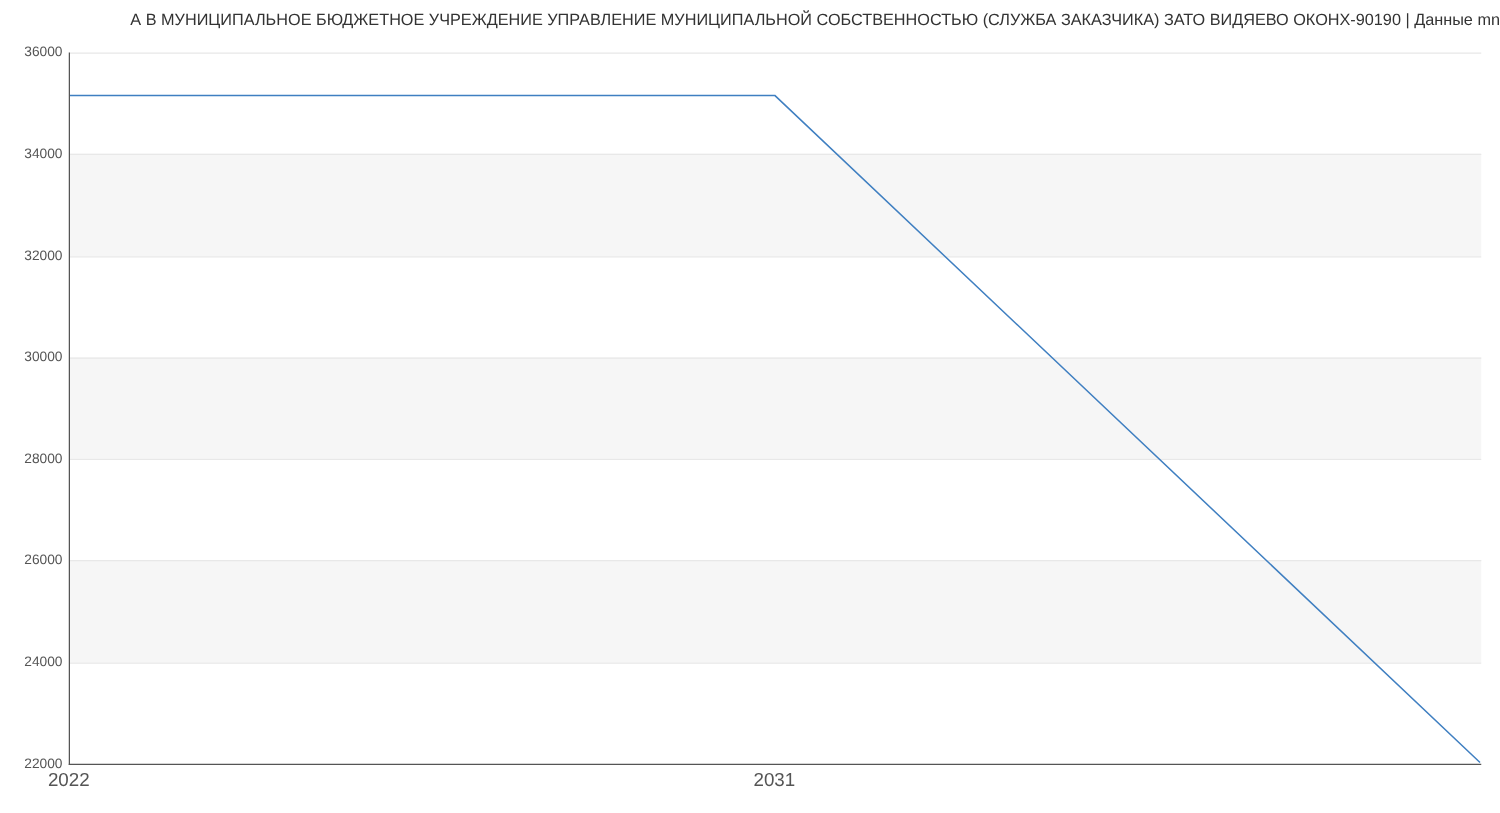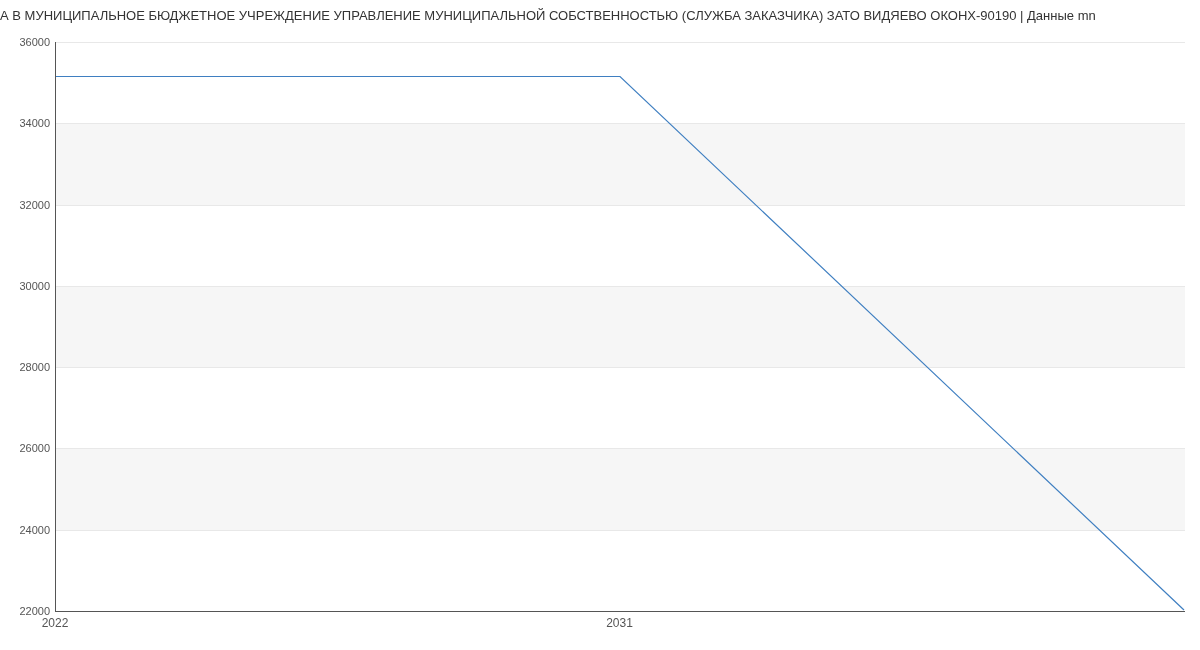--- a/index.html
+++ b/index.html
@@ -14,21 +14,21 @@
   .chart-wrap {
     position: relative;
     width: 1200px;
     height: 650px;
   }
   .title {
     position: absolute;
     top: 8px;
     left: 0;
     width: 1200px;
-    text-align: left;
+    text-align: right;
     font-size: 13px;
     color: #333;
     white-space: nowrap;
     overflow: hidden;
   }
   .plot {
     position: absolute;
     left: 55px;
     top: 42px;
     width: 1130px;
@@ -55,21 +55,21 @@
     right: 1150px;
     width: 60px;
     text-align: right;
     font-size: 11px;
     color: #555;
     transform: translateY(-50%);
   }
   .x-tick-label {
     position: absolute;
     top: 616px;
-    font-size: 12px;
+    font-size: 15px;
     color: #555;
     transform: translateX(-50%);
   }
   svg.line-layer {
     position: absolute;
     left: 0;
     top: 0;
     width: 100%;
     height: 100%;
     overflow: visible;

